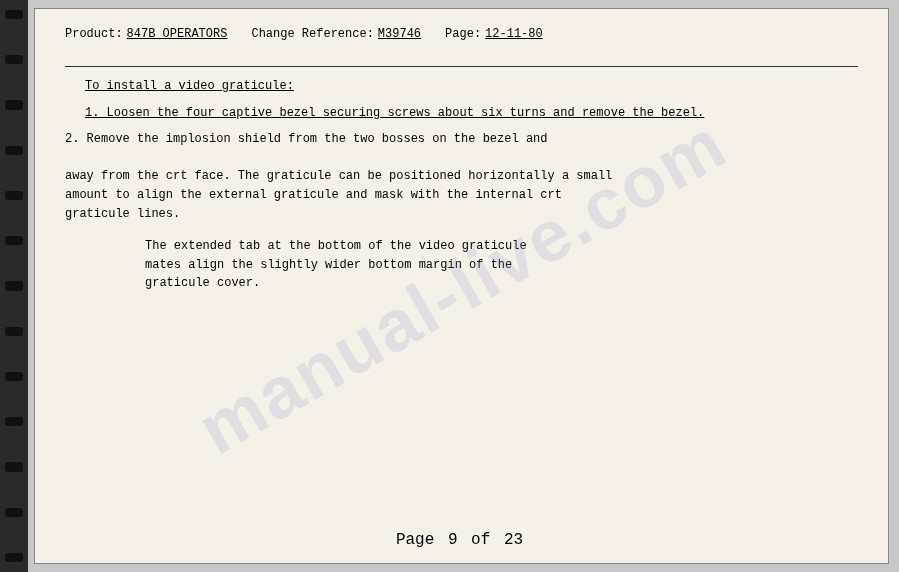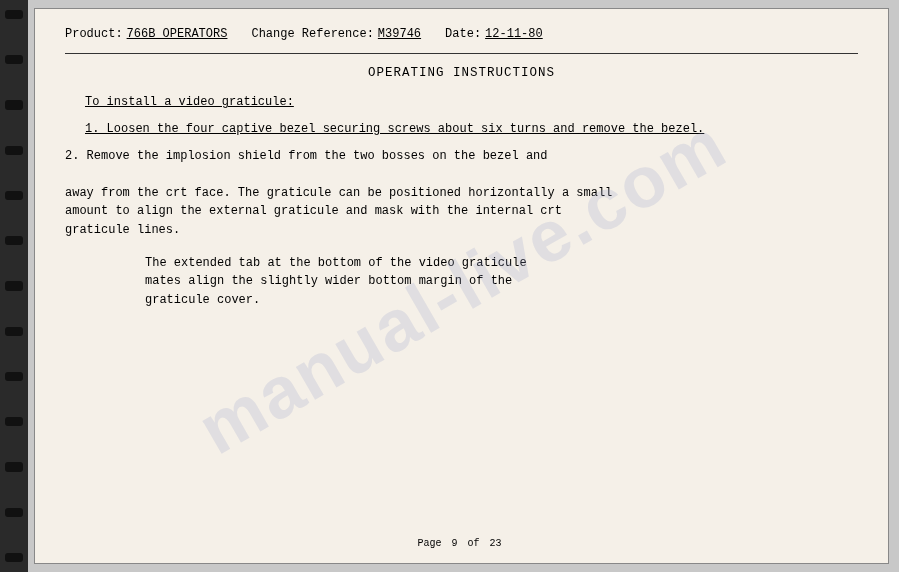--- a/index.html
+++ b/index.html
@@ -64,21 +64,21 @@
       pointer-events: none;
       letter-spacing: 2px;
       z-index: 10;
     }
 
     .header-line {
       display: flex;
       align-items: baseline;
       gap: 0;
       font-size: 12px;
-      margin-bottom: 12px;
+      margin-bottom: 25px;
       border-bottom: none;
     }
 
     .header-label {
       font-size: 12px;
       font-weight: normal;
     }
 
     .header-value {
       font-size: 12px;
@@ -129,21 +129,21 @@
     }
 
     .note-body {
       margin-left: 80px;
       font-size: 12px;
       line-height: 1.55;
     }
 
     .page-footer {
       text-align: center;
-      font-size: 10px;
+      font-size: 16px;
       margin-top: auto;
       padding-top: 8px;
     }
   </style>
 </head>
 <body>
 
 <div class="binder-strip">
   <div class="binder-hole"></div>
   <div class="binder-hole"></div>
@@ -161,36 +161,35 @@
 </div>
 
 <div class="page-container">
   <div class="page">
 
     <div class="watermark">manual-live.com</div>
 
     <div class="header-line">
       <span class="header-label">Product:</span>
       <span style="width:4px"></span>
-      <span class="header-value">766B   OPERATORS</span>
+      <span class="header-value">847B   OPERATORS</span>
       <span style="width:16px"></span>
       <span class="header-label">Change Reference:</span>
       <span style="width:4px"></span>
       <span class="header-value">M39746</span>
       <span style="width:16px"></span>
-      <span class="header-label">Date:</span>
+      <span class="header-label">Page:</span>
       <span style="width:4px"></span>
       <span class="header-value">12-11-80</span>
     </div>
 
     <hr class="divider-line">
 
     <div class="content">
 
-      <div class="section-title">OPERATING  INSTRUCTIONS</div>
 
 
       <div class="para indent">To install a video graticule:</div>
 
       <div class="para indent">1.  Loosen  the  four  captive  bezel  securing screws about six turns and remove the bezel.</div>
 
       <div class="para">
         <span>2.  Remove the implosion shield from the  two  bosses  on  the  bezel  and</span><br>
         <br>
         <span>away from the crt face.  The graticule can be positioned horizontally a  small</span><br>

